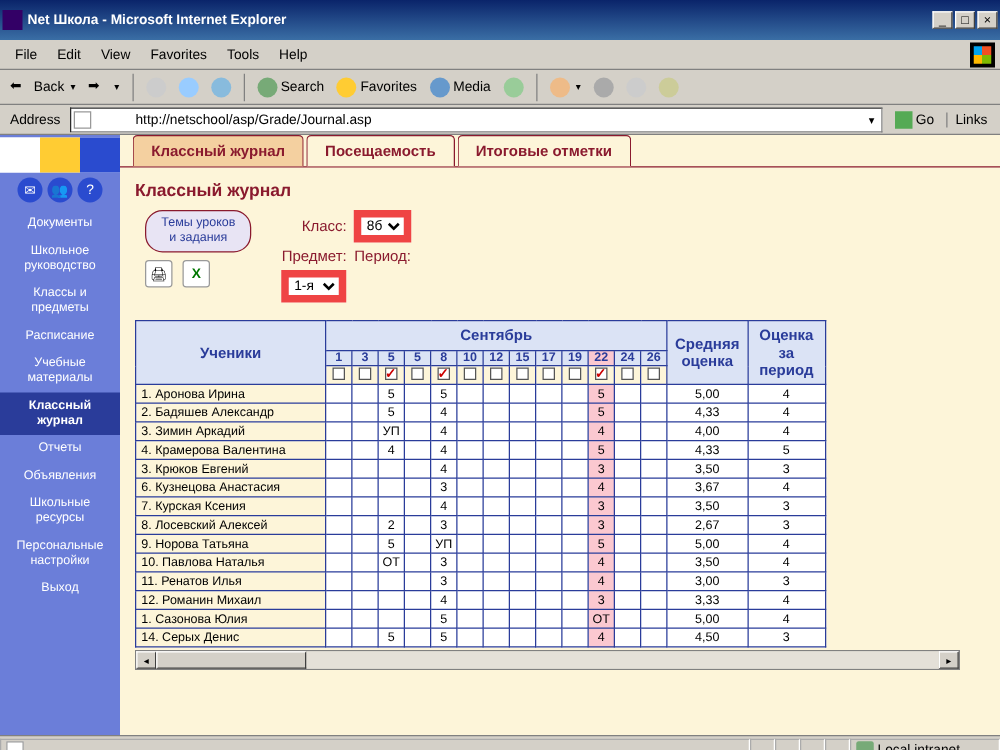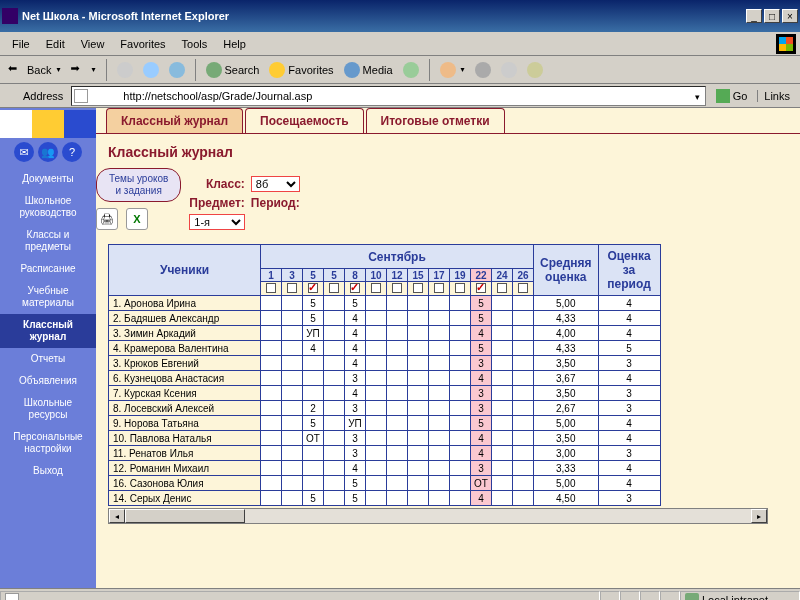--- a/index.html
+++ b/index.html
@@ -20,21 +20,21 @@
 .toolbar .sep { width: 1px; height: 22px; background: #808080; margin: 0 4px; }
 .toolbar .tbtn { padding: 2px 4px; display: flex; align-items: center; gap: 3px; cursor: default; }
 .toolbar .ticon { width: 16px; height: 16px; display:inline-block; background:#7a7; border-radius:50%; }
 .toolbar .ticon.arrow { background:none; border:none; }
 .toolbar .ticon.stop { background:#ccc; border-radius:50%; }
 .toolbar .ticon.home { background:#8bd; }
 .toolbar .ticon.star { background:#fc3; }
 .toolbar .drop::after { content:"▾"; font-size:8px; margin-left:2px; }
 
 .addrbar { background: #d4d0c8; height: 24px; display: flex; align-items: center; padding: 0 4px; border-bottom: 1px solid #808080; gap:4px;}
-.addrbar .lbl { padding: 0 4px; margin-left: 15px; }
+.addrbar .lbl { padding: 0 4px; }
 .addrbar .addrbox { flex:1; display:flex; align-items:center; background:#fff; border:1px inset #808080; height:20px; padding:0 2px;gap:32px; }
 .addrbar .addrbox .pageicon { width:14px; height:14px; background:#fff; border:1px solid #999; margin-right:3px; }
 .addrbar .addrbox input { border:none; outline:none; flex:1; font-size:11px; }
 .addrbar .addrbox .dd::after{content:"▾"; font-size:9px; padding:0 3px;}
 .addrbar .gobtn { padding: 0 6px; display:flex; align-items:center; gap:3px; }
 .addrbar .links { border-left:1px solid #808080; padding:0 6px; }
 
 
 .content { display:flex; height: calc(600px - 22px - 24px - 28px - 24px - 22px); }
 .sidebar { width: 96px; background: #6b7ed9; color:#fff; padding-top:2px; font-size:10px; text-align:center; }
@@ -45,27 +45,27 @@
 .sidebar .navitem { padding:5px 4px; line-height:1.2; cursor:default; }
 .sidebar .navitem.active { background:#2a3c9a; font-weight:bold; }
 
 .main { flex:1; background:#fdf5d9; overflow:hidden; position:relative; }
 .tabs { display:flex; border-bottom:1px solid #8a1a2e; background:#fdf5d9; height:26px; align-items:flex-end; }
 .tabs .tab { padding:5px 14px; color:#8a1a2e; font-weight:bold; border:1px solid #8a1a2e; border-bottom:none; margin-right:2px; background:#fdf5d9; font-size:12px; border-radius:4px 4px 0 0; }
 .tabs .tab.active { background:#f4d0a0; }
 
 .page-title { color:#8a1a2e; font-weight:bold; font-size:14px; padding:10px 0 8px 12px; }
 
-.filters { display:flex; align-items:flex-end; padding-left:0; gap:8px; }
+.filters { display:flex; align-items:flex-start; padding-left:20px; gap:24px; }
 .lessons-btn { background:#e8e4f4; border:1px solid #8a1a2e; border-radius:14px; padding:4px 12px; color:#2a3c9a; font-size:10px; text-align:center; line-height:1.2; }
 .iconbtns { display:flex; gap:8px; margin-top:6px; }
 .iconbtns .ib { width:22px; height:22px; border:1px solid #999; border-radius:3px; display:flex; align-items:center; justify-content:center; background:#fff; }
 .filt-grid { display:grid; grid-template-columns:auto auto; gap:4px 6px; align-items:center; }
-.filt-grid .flbl { color:#8a1a2e; font-weight:bold; font-size:12px; text-align:right; }
-.filt-grid select { font-size:11px; border:1px solid #ef4444; background:#fff; }
+.filt-grid .flbl { color:#8a1a2e; font-weight:normal; font-size:12px; text-align:right; }
+.filt-grid select { font-size:11px; border:6px solid #ef4444; background:#fff; }
 
 
 .tablewrap { margin: 14px 0 0 12px; position:relative; }
 table.grades { border-collapse:collapse; background:#fff; }
 table.grades th, table.grades td { border:1px solid #2a3c9a; text-align:center; font-size:10px; padding:0; }
 table.grades th { background:#dbe3f5; color:#2a3c9a; font-weight:bold; }
 table.grades th.big { font-size:12px; padding:4px 6px; }
 table.grades td { height:15px; }
 table.grades td.name { text-align:left; padding:0 4px; background:#fdf5d9; white-space:nowrap; }
 table.grades col.day { width:21px; }
@@ -497,21 +497,21 @@
               <td class=""></td>
               <td class=""></td>
               <td class=""></td>
               <td class="hlcol">3</td>
               <td class=""></td>
               <td class=""></td>
               <td>3,33</td>
               <td>4</td>
             </tr>
             <tr>
-              <td class="name">16. Сазонова Юлия</td>
+              <td class="name">1. Сазонова Юлия</td>
               <td class=""></td>
               <td class=""></td>
               <td class=""></td>
               <td class=""></td>
               <td class="">5</td>
               <td class=""></td>
               <td class=""></td>
               <td class=""></td>
               <td class=""></td>
               <td class=""></td>

